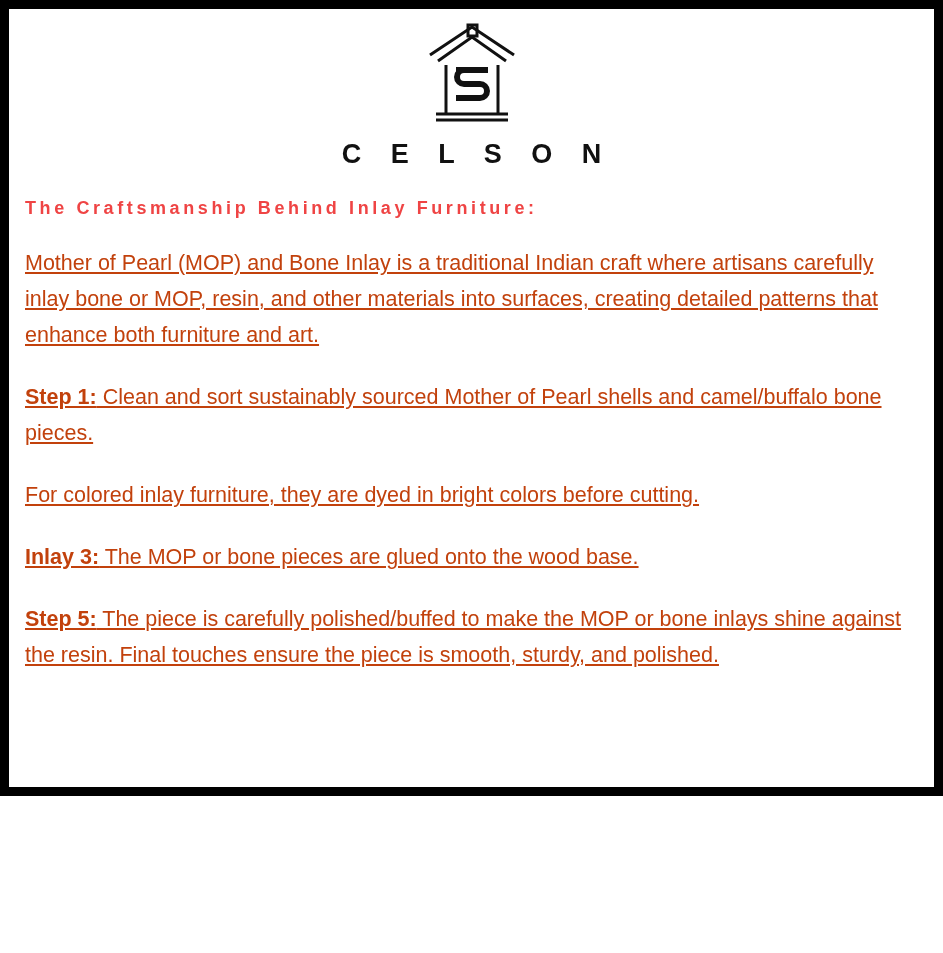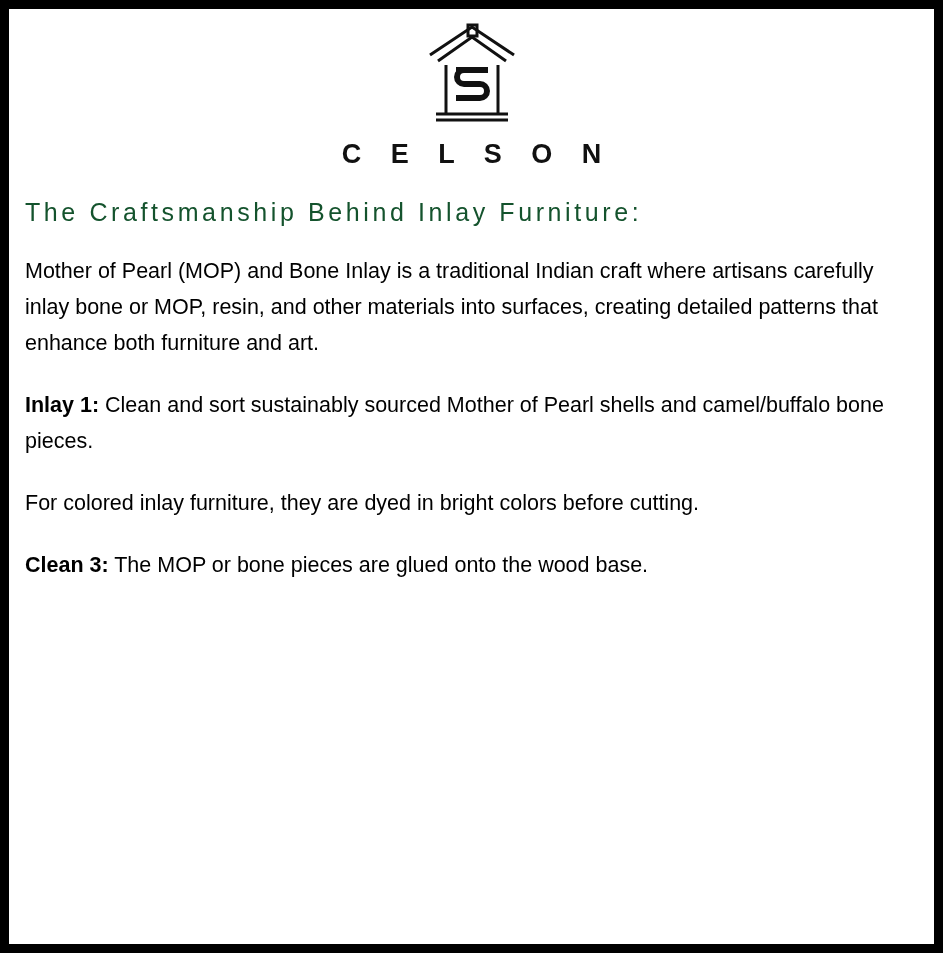--- a/index.html
+++ b/index.html
@@ -9,21 +9,21 @@
   }
   body {
     width: 943px;
     height: 953px;
     font-family: "Liberation Sans", sans-serif;
     color: #1a1a1a;
   }
   .page {
     box-sizing: border-box;
     width: 943px;
-    height: 953px;
+    height: 796px;
     border: 9px solid #000000;
     background: #ffffff;
     padding: 10px 16px 0 16px;
     overflow: hidden;
   }
   .brand-block {
     text-align: center;
     padding-top: 2px;
   }
   .logo {
@@ -33,35 +33,36 @@
   .brand-name {
     font-family: "Liberation Sans", sans-serif;
     font-size: 27px;
     font-weight: 700;
     letter-spacing: 11px;
     text-indent: 11px;
     color: #111111;
     margin-top: 14px;
   }
   .doc-title {
-    font-size: 25px;
-    font-weight: 400;
+    font-size: 18px;
+    font-weight: 700;
     letter-spacing: 3.6px;
-    color: #14532d;
+    color: #ef4444;
     margin-top: 28px;
     margin-bottom: 0;
   }
   .body-copy {
     margin-top: 26px;
   }
   .para {
     font-size: 21.5px;
     line-height: 36px;
-    color: #000000;
+    color: #c2410c;
     margin: 0 0 26px 0;
+    text-decoration: underline;
   }
   .para:last-child {
     margin-bottom: 0;
   }
   .step-label {
     font-weight: 700;
   }
 </style>
 </head>
 <body>
@@ -85,23 +86,26 @@
     <div class="brand-name">C E L S O N</div>
   </div>
 
   <h1 class="doc-title">The Craftsmanship Behind Inlay Furniture:</h1>
 
   <div class="body-copy">
     <p class="para">
       <span class="step-label"></span><span>Mother of Pearl (MOP) and Bone Inlay is a traditional Indian craft where artisans carefully inlay bone or MOP, resin, and other materials into surfaces, creating detailed patterns that enhance both furniture and art.</span>
     </p>
     <p class="para">
-      <span class="step-label">Inlay 1:</span><span> Clean and sort sustainably sourced Mother of Pearl shells and camel/buffalo bone pieces.</span>
+      <span class="step-label">Step 1:</span><span> Clean and sort sustainably sourced Mother of Pearl shells and camel/buffalo bone pieces.</span>
     </p>
     <p class="para">
       <span class="step-label"></span><span>For colored inlay furniture, they are dyed in bright colors before cutting.</span>
     </p>
     <p class="para">
-      <span class="step-label">Clean 3:</span><span> The MOP or bone pieces are glued onto the wood base.</span>
+      <span class="step-label">Inlay 3:</span><span> The MOP or bone pieces are glued onto the wood base.</span>
+    </p>
+    <p class="para">
+      <span class="step-label">Step 5:</span><span> The piece is carefully polished/buffed to make the MOP or bone inlays shine against the resin. Final touches ensure the piece is smooth, sturdy, and polished.</span>
     </p>
   </div>
 
 </div>
 
 </body></html>

